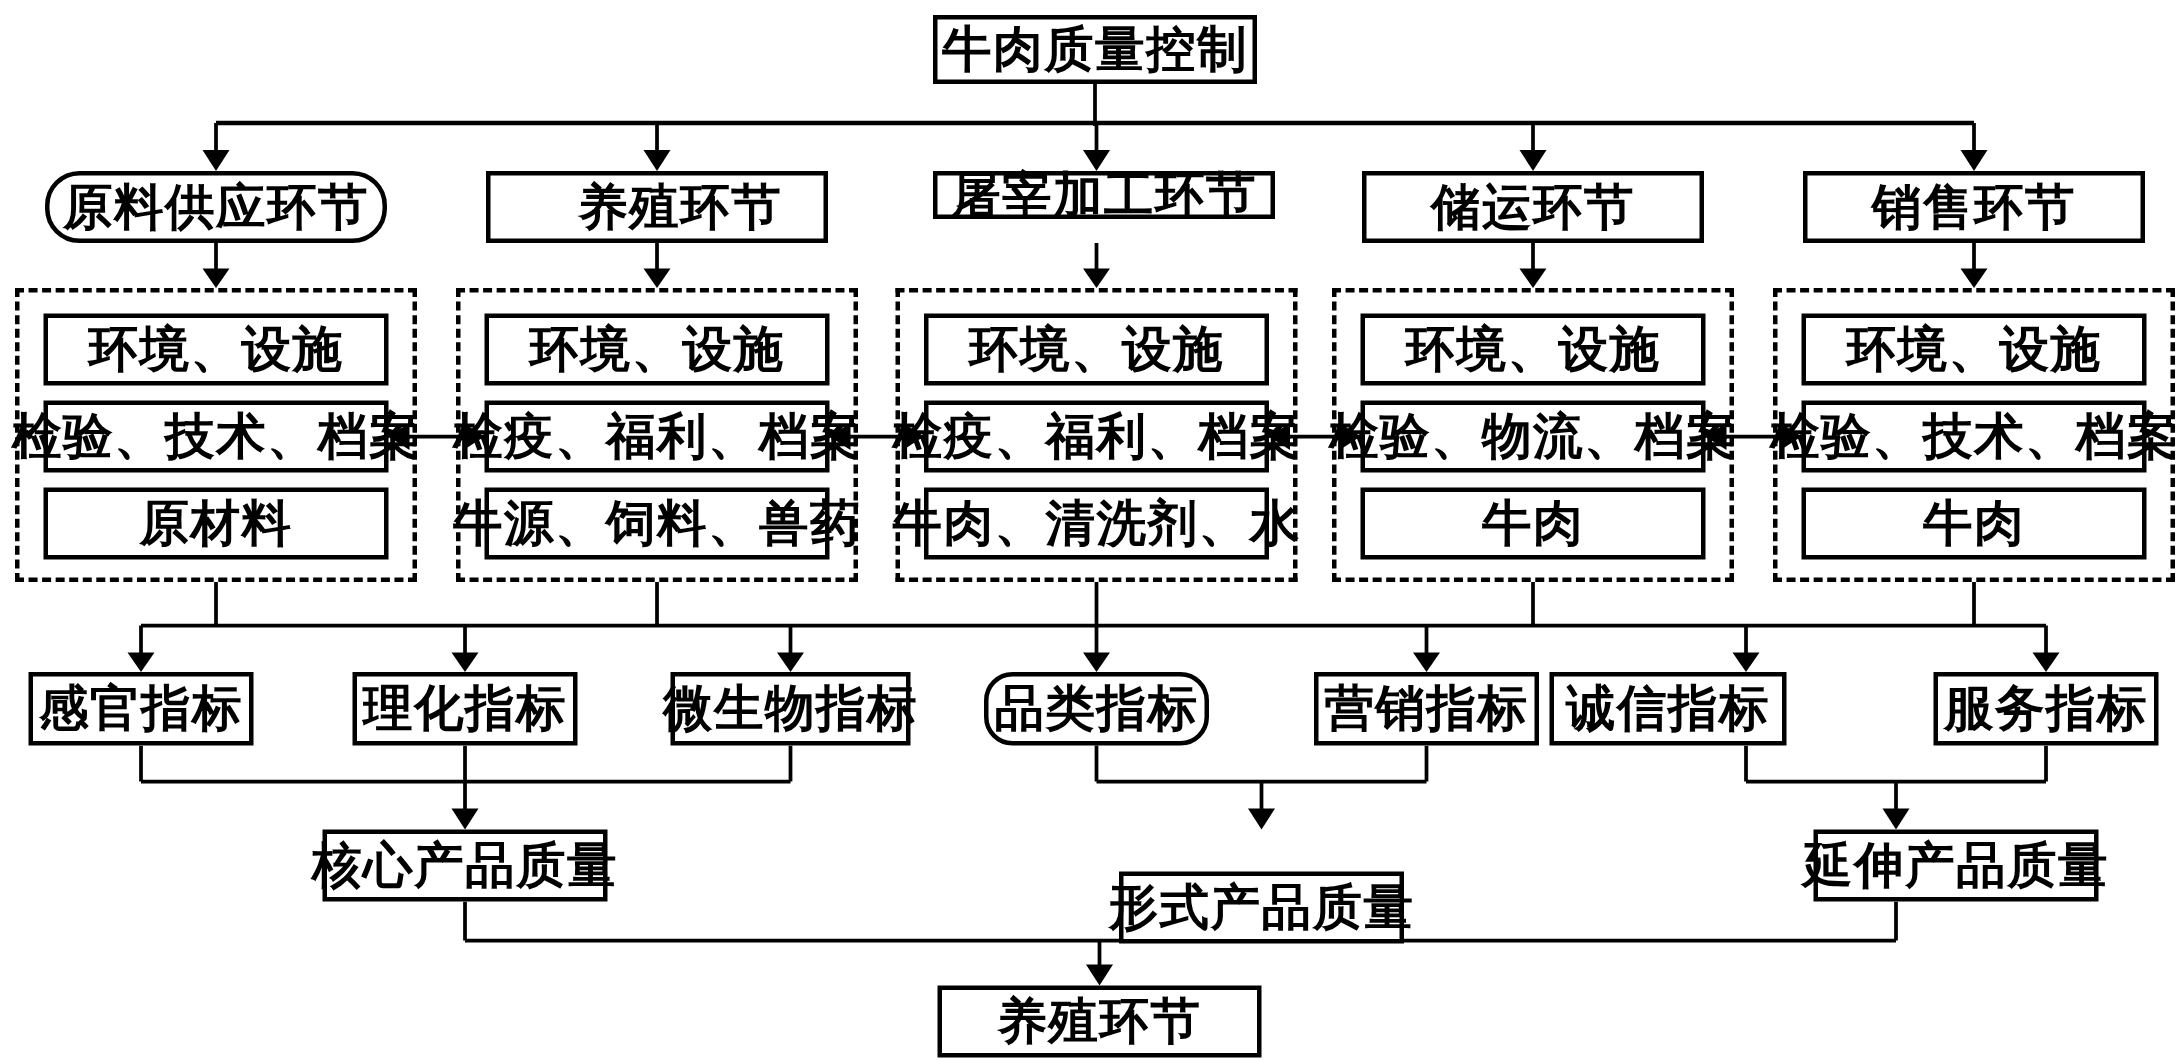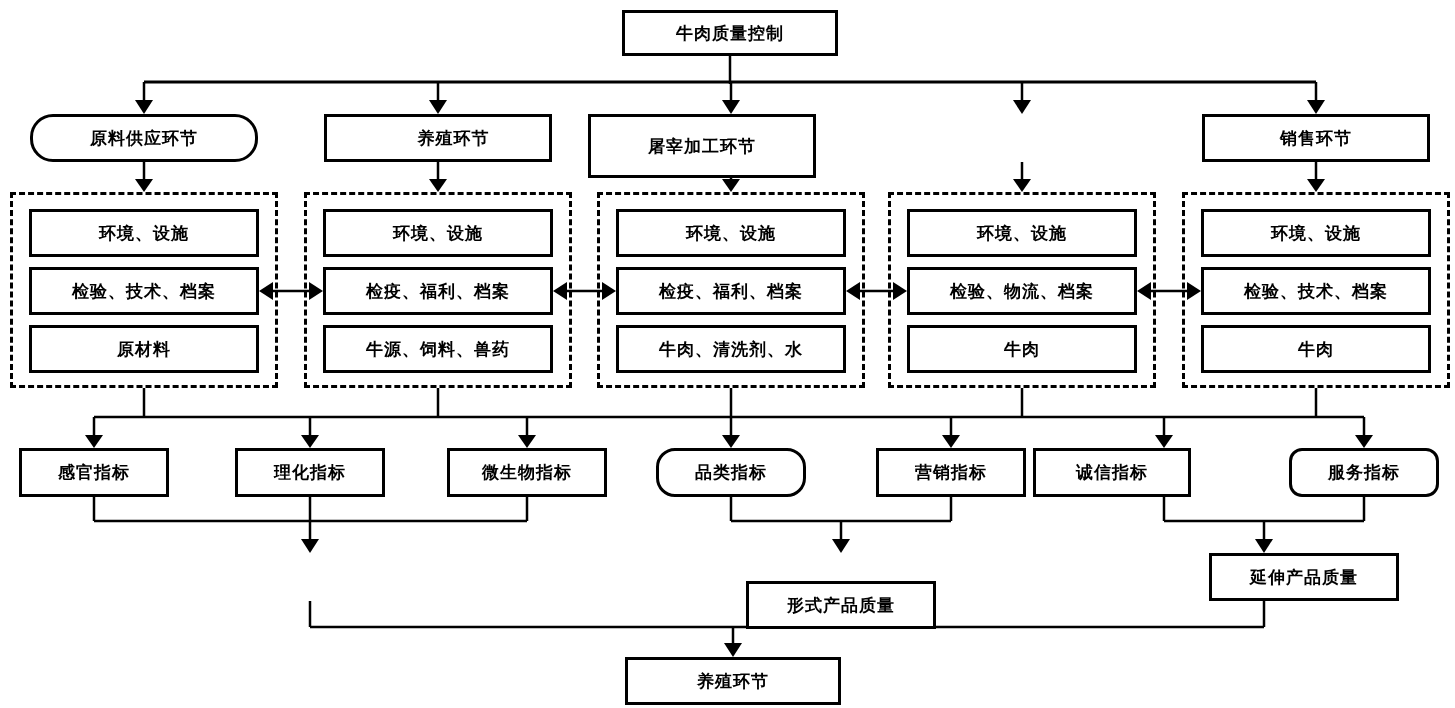--- a/index.html
+++ b/index.html
@@ -18,21 +18,21 @@
   }
   .box {
     position: absolute;
     box-sizing: border-box;
     background: #ffffff;
     border: 3px solid #000000;
     display: flex;
     align-items: center;
     justify-content: center;
     font-weight: 700;
-    font-size: 17px;
+    font-size: 33px;
     letter-spacing: 1px;
     color: #000000;
     white-space: nowrap;
     z-index: 2;
   }
   .group {
     position: absolute;
     box-sizing: border-box;
     border: 3px dashed #000000;
     background: transparent;
@@ -148,21 +148,22 @@
       <polygon points="1255,539 1273,539 1264,553"></polygon>
 
       <polygon points="724,643 742,643 733,657"></polygon>
     </g>
   </svg>
 
   <div class="box" style="left:622px; top:10px; width:216px; height:46px;">牛肉质量控制</div>
 
   <div class="box" style="left:30px; top:114px; width:228px; height:48px;border-radius:23px;">原料供应环节</div>
   <div class="box" style="left:324px; top:114px; width:228px; height:48px;padding-left:31px;">养殖环节</div>
-  <div class="box" style="left:588px; top:114px; width:228px; height:64px;">屠宰加工环节</div>
+  <div class="box" style="left:622px; top:114px; width:228px; height:32px;">屠宰加工环节</div>
+  <div class="box" style="left:908px; top:114px; width:228px; height:48px;">储运环节</div>
   <div class="box" style="left:1202px; top:114px; width:228px; height:48px;">销售环节</div>
 
   <div class="group" style="left:10px; top:192px; width:268px; height:196px;">
     <div class="box inner-1">环境、设施</div>
     <div class="box inner-2">检验、技术、档案</div>
     <div class="box inner-3">原材料</div>
   </div>
   <div class="group" style="left:304px; top:192px; width:268px; height:196px;">
     <div class="box inner-1">环境、设施</div>
     <div class="box inner-2">检疫、福利、档案</div>
@@ -183,20 +184,21 @@
     <div class="box inner-2">检验、技术、档案</div>
     <div class="box inner-3">牛肉</div>
   </div>
 
   <div class="box" style="left:19px; top:448px; width:150px; height:49px;">感官指标</div>
   <div class="box" style="left:235px; top:448px; width:150px; height:49px;">理化指标</div>
   <div class="box" style="left:447px; top:448px; width:160px; height:49px;">微生物指标</div>
   <div class="box" style="left:656px; top:448px; width:150px; height:49px;border-radius:19px;">品类指标</div>
   <div class="box" style="left:876px; top:448px; width:150px; height:49px;">营销指标</div>
   <div class="box" style="left:1033px; top:448px; width:158px; height:49px;">诚信指标</div>
-  <div class="box" style="left:1289px; top:448px; width:150px; height:49px;border-radius:13px;">服务指标</div>
-
+  <div class="box" style="left:1289px; top:448px; width:150px; height:49px;">服务指标</div>
+
+  <div class="box" style="left:215px; top:553px; width:190px; height:48px;">核心产品质量</div>
   <div class="box" style="left:746px; top:553px; width:190px; height:48px;margin-top:28px;">形式产品质量</div>
   <div class="box" style="left:1169px; top:553px; width:190px; height:48px;margin-left:40px;">延伸产品质量</div>
 
   <div class="box" style="left:625px; top:657px; width:216px; height:48px;">养殖环节</div>
 
 </div>
 
 </body></html>

